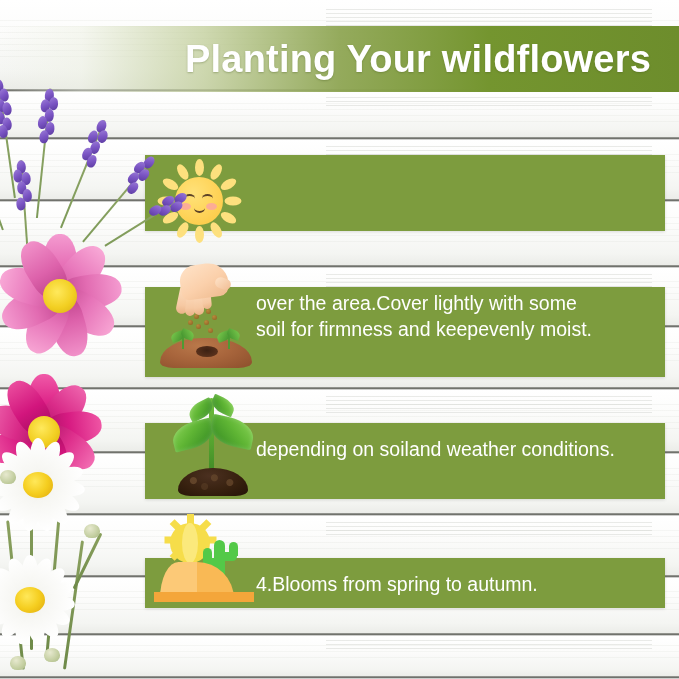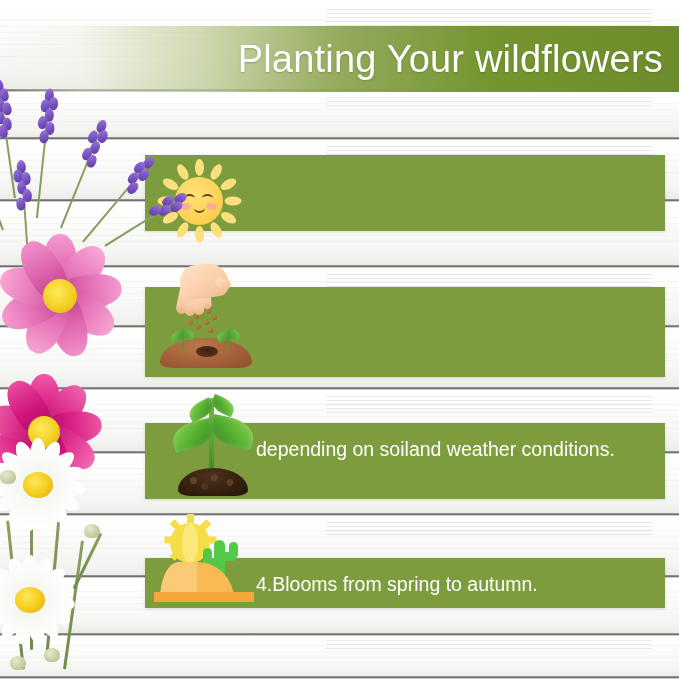--- a/index.html
+++ b/index.html
@@ -45,22 +45,22 @@
     background:linear-gradient(90deg,
       rgba(255,255,255,0) 0%,
       rgba(236,240,225,.45) 12%,
       rgba(192,205,152,.75) 30%,
       rgba(143,166,84,.95) 50%,
       #74952f 72%,
       #6d8d2c 100%);
     display:flex;align-items:center;justify-content:flex-end;
   }
   .banner-title{
-    color:#ffffff;font-size:38px;font-weight:400;letter-spacing:.2px;
-    padding-right:16px;white-space:nowrap;
+    color:#ffffff;font-size:38px;font-weight:700;letter-spacing:.2px;
+    padding-right:28px;white-space:nowrap;
     text-shadow:0 1px 2px rgba(70,90,30,.35);
   }
 
   
   .step{position:absolute;}
   .step-box{
     position:absolute;background:#7d9c3e;
     box-shadow:0 1px 3px rgba(0,0,0,.13);
   }
   .step-text{
@@ -352,20 +352,22 @@
         <div class="f1 fing"></div>
           <div class="f2 fing"></div>
           <div class="f3 fing"></div>
           <div class="f4 fing"></div>
         <div class="palm"></div>
         <div class="thumb"></div>
       </div>
     </div>
 
     <div class="step-text" style="left:256px;top:291px;width:410px;">
+      <div>over the area.Cover lightly with some</div>
+      <div>soil for firmness and keepevenly moist.</div>
     </div>
   </div>
 
   <div class="step s3">
     <div class="step-box" style="left:145px;top:423px;width:520px;height:76px;"></div>
 
     <div class="icon-wrap" style="left:166px;top:392px;width:92px;height:108px;">
       <div class="seedling">
         <div class="stem"></div>
         <div class="leaf l3"></div>

